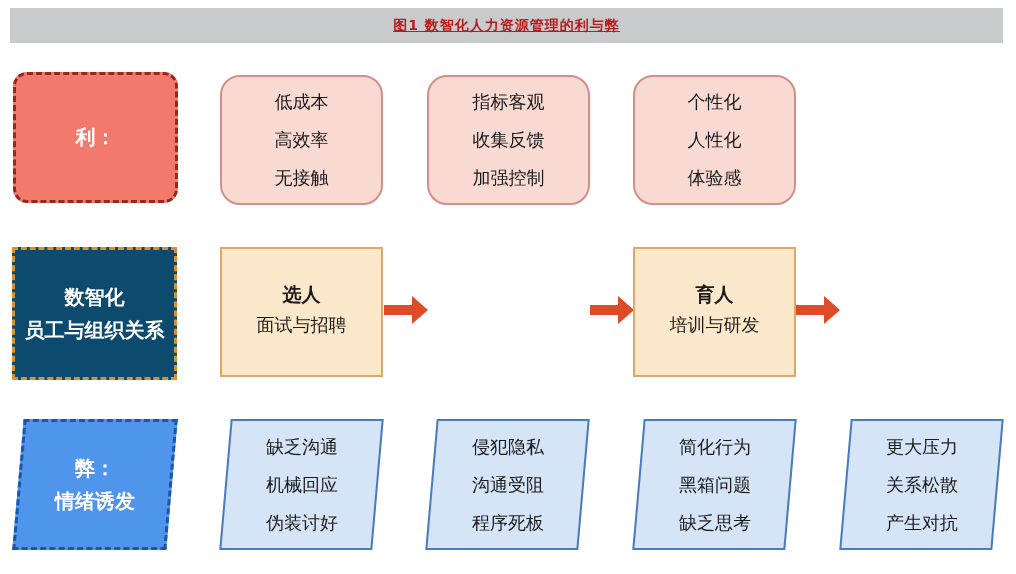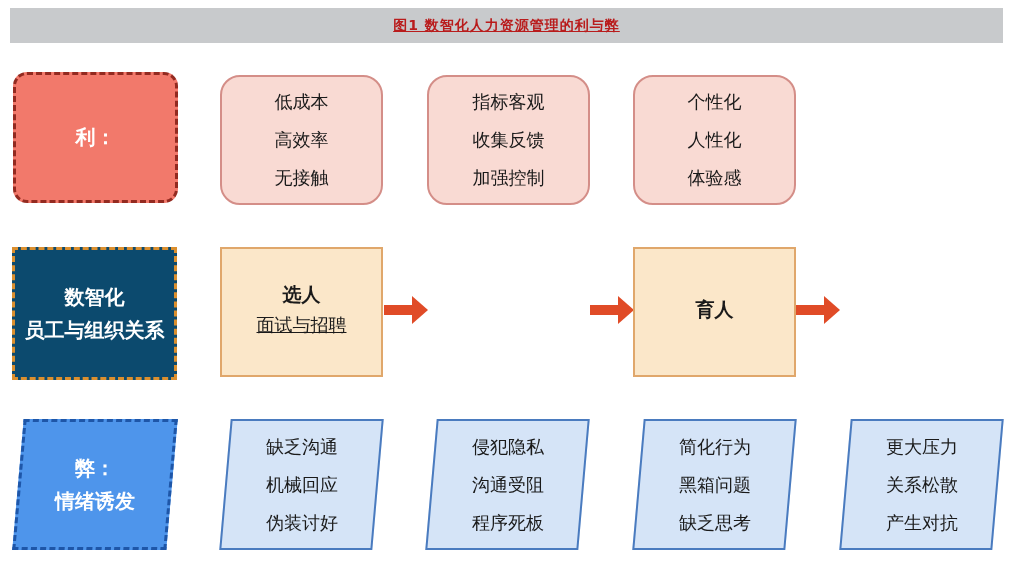--- a/index.html
+++ b/index.html
@@ -28,21 +28,21 @@
   .pink-box { position:absolute; top:75px; width:163px; height:130px; background:#F9DAD3;
     border:2px solid #D48E88; border-radius:20px; display:flex; flex-direction:column;
     align-items:center; justify-content:center; font-size:18px; color:#1a1a1a; line-height:38px;
     text-align:center; }
 
   
   .peach-box { position:absolute; top:247px; width:163px; height:130px; background:#FBE7C9;
     border:2px solid #E0A76B; display:flex; flex-direction:column; align-items:center;
     justify-content:center; color:#1a1a1a; text-align:center; padding-bottom:6px; }
   .peach-box .box-title { font-weight:bold; font-size:19px; line-height:32px; }
-  .peach-box .box-sub { font-size:18px; line-height:30px;text-decoration:underline; }
+  .peach-box .box-sub { font-size:18px; line-height:30px; }
 
   
   .blue-box { position:absolute; top:419px; width:153px; height:131px; background:#D5E4F7;
     border:2px solid #4A7BBF; transform:skewX(-5deg); display:flex; align-items:center;
     justify-content:center; }
   .blue-box .lines { font-size:18px; line-height:38px; text-align:center; color:#1a1a1a; }
 
   
   .c0{left:220px} .c1{left:427px} .c2{left:633px} .c3{left:840px}
   .p0{left:225px} .p1{left:431px} .p2{left:638px} .p3{left:845px}
@@ -94,20 +94,21 @@
   <div class="arrow a0">
     <div class="shaft"></div>
     <div class="head"></div>
   </div>
   <div class="arrow a1">
     <div class="shaft"></div>
     <div class="head"></div>
   </div>
   <div class="peach-box c2">
     <div class="box-title">育人</div>
+    <div class="box-sub">培训与研发</div>
   </div>
   <div class="arrow a2">
     <div class="shaft"></div>
     <div class="head"></div>
   </div>
 
   <div class="side-label cons-label">
     <div class="unskew">
       <div>弊：</div>
       <div>情绪诱发</div>

